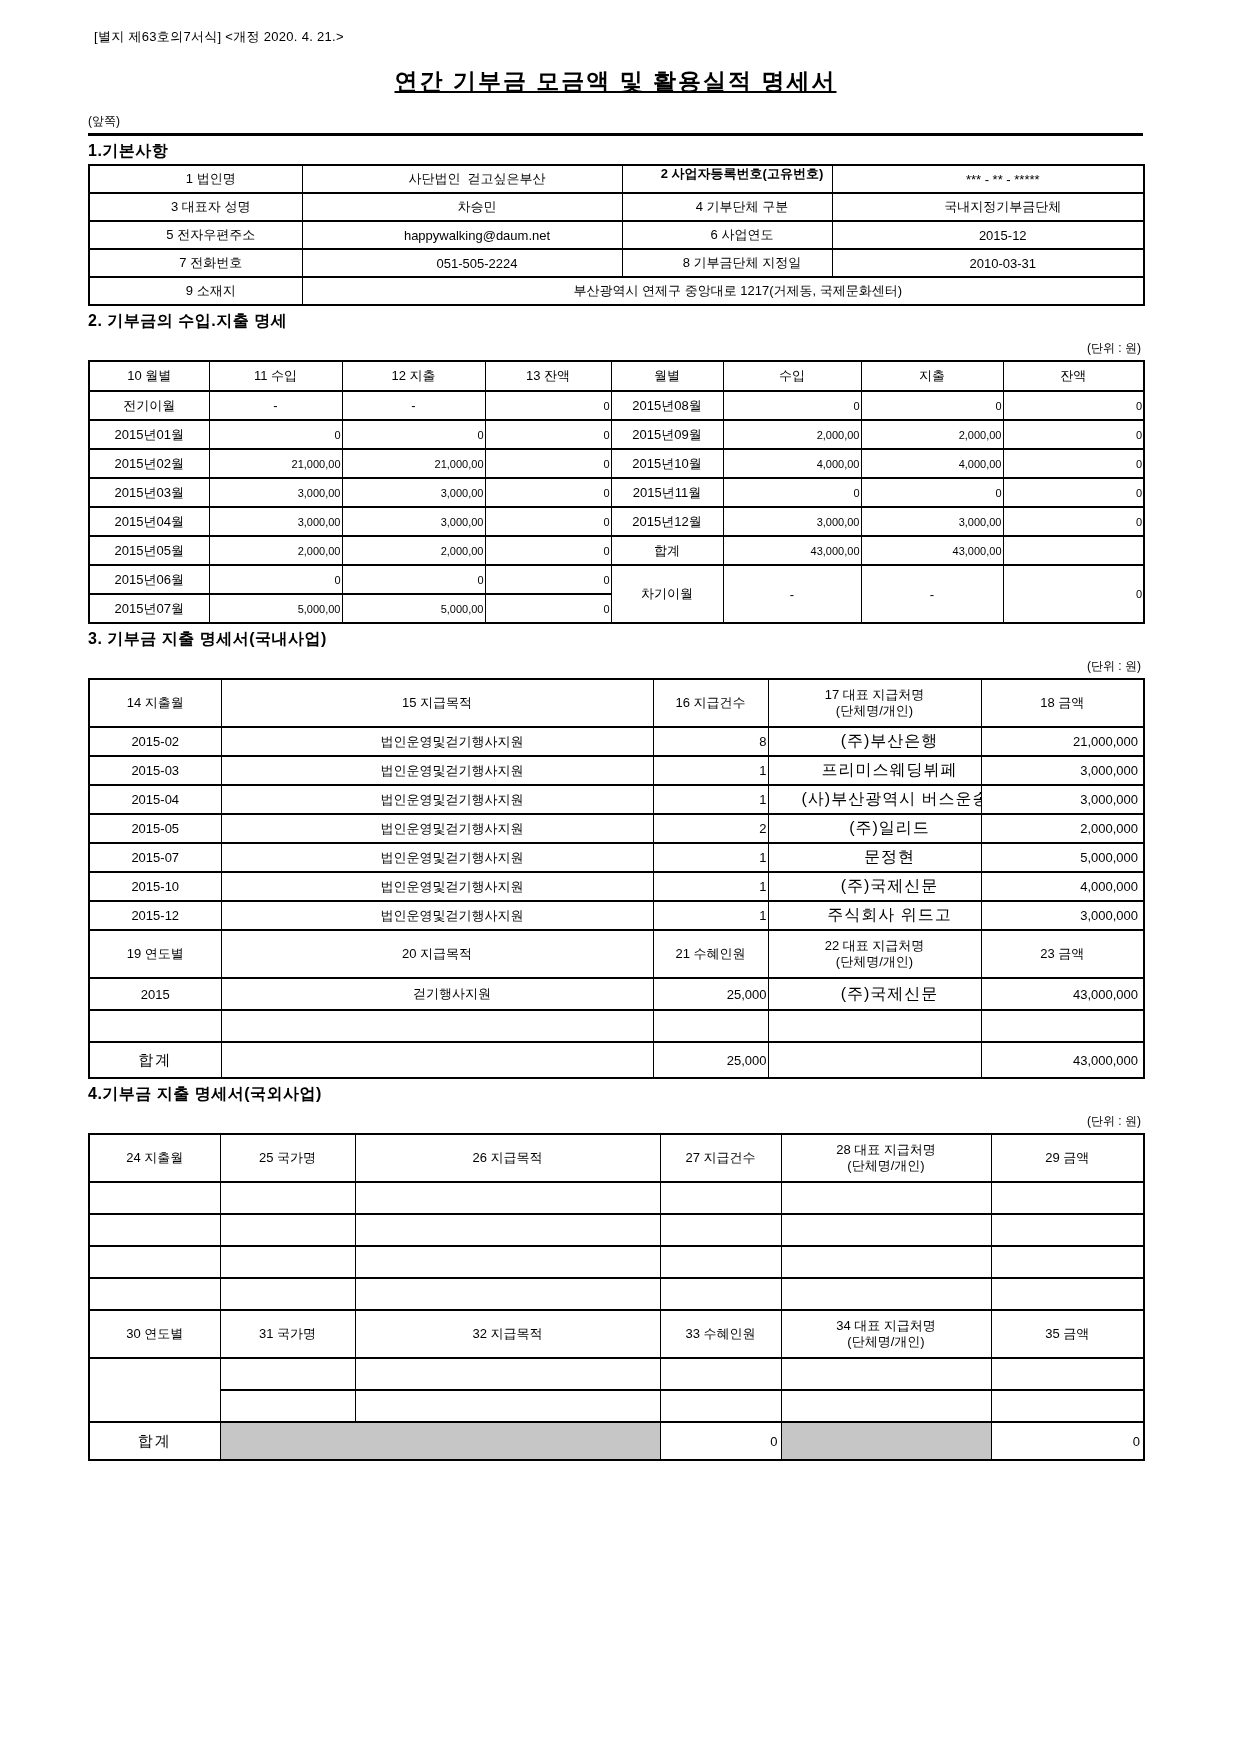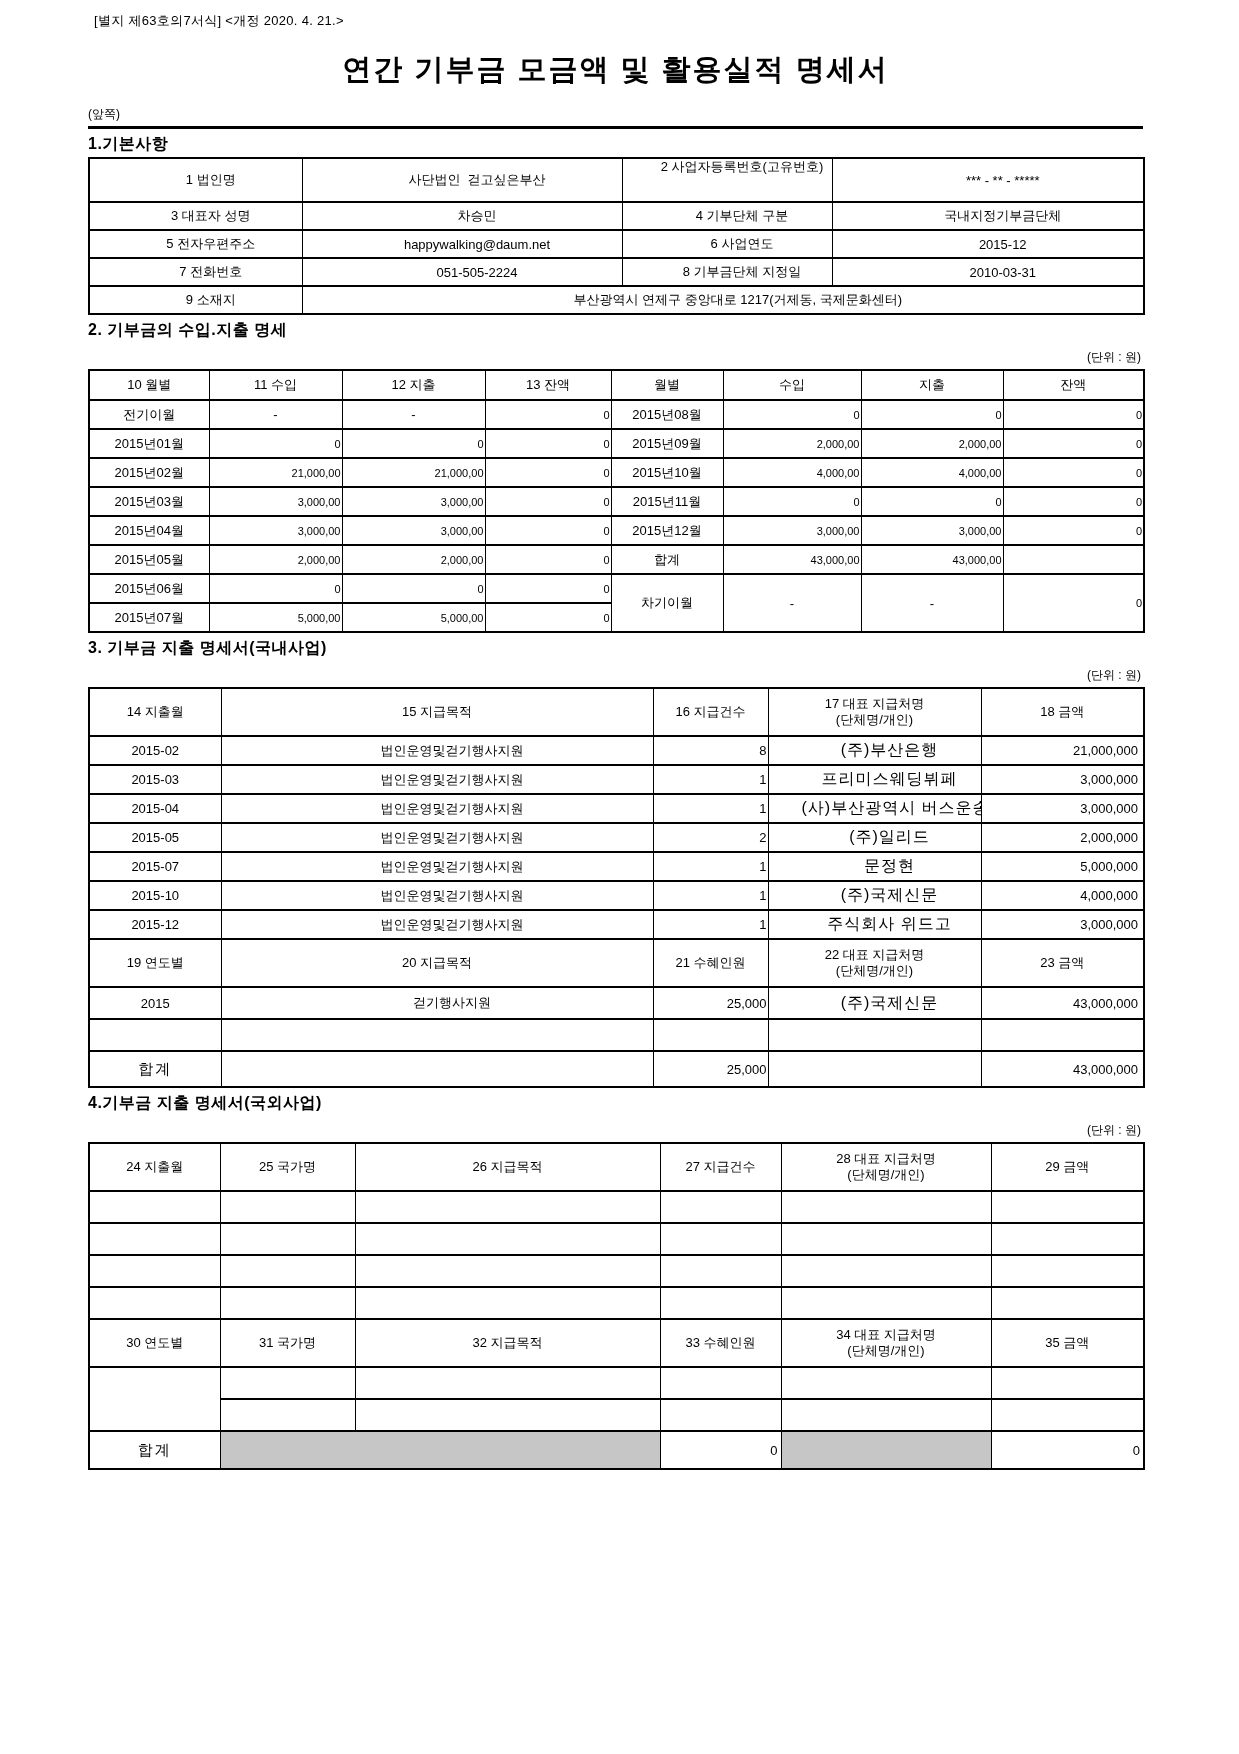--- a/index.html
+++ b/index.html
@@ -1,40 +1,40 @@
 <!DOCTYPE html>
 <html><head>
 <meta charset="utf-8">
 <style>
   html,body { margin:0; padding:0; background:#ffffff; }
   body {
     width:1239px; height:1754px; position:relative;
     font-family:"Liberation Sans","DejaVu Sans",sans-serif; color:#000;
   }
-  .page { padding:10px 96px 0 88px; }
+  .page { padding:10px 96px 0 88px;margin-top:16px; }
   .form-ref { font-size:13px; margin:2px 0 0 6px; letter-spacing:.3px; }
-  .title { font-size:29px; font-weight:bold; text-align:center; margin:20px 0 0 0; letter-spacing:2px; }
+  .title { font-size:23px; font-weight:bold; text-align:center; margin:20px 0 0 0; letter-spacing:2px;text-decoration:underline; }
   .side-note { text-align:left; font-size:12px; margin-top:16px; }
   .top-rule { border-bottom:3px solid #000; margin-top:3px; }
   .sec-heading { font-size:16px; font-weight:bold; margin:5px 0 2px 0; letter-spacing:.5px; }
   .unit { text-align:right; font-size:12px; margin:8px 2px 3px 0; }
 
   table { border-collapse:collapse; width:100%; table-layout:fixed; border:2px solid #000; }
   td,th {
     border:1px solid #000; border-top:2px solid #000; border-bottom:2px solid #000;
     padding:1px 3px; font-size:13px; font-weight:normal; overflow:hidden;
     vertical-align:middle; white-space:nowrap;
   }
   .c { text-align:center; }
   .l { text-align:center;padding-left:33px; }
   .r { text-align:right; }
 
   
   .t1 td { height:24px; }
-  .clipbox { height:40px; line-height:13px; overflow:hidden; white-space:normal; }
+  .clipbox { height:24px; line-height:13px; overflow:hidden; white-space:normal;font-weight:bold; }
   .prewrap { white-space:pre-wrap; }
 
   
   .t2 th { height:26px; }
   .t2 td { height:25px; }
   .t2 .num { font-size:11px; padding-right:1px; }
   .t2 .mon { font-size:13px; }
 
   
   .hdr2 { white-space:pre-line; line-height:16px; height:44px; text-align:center; }

